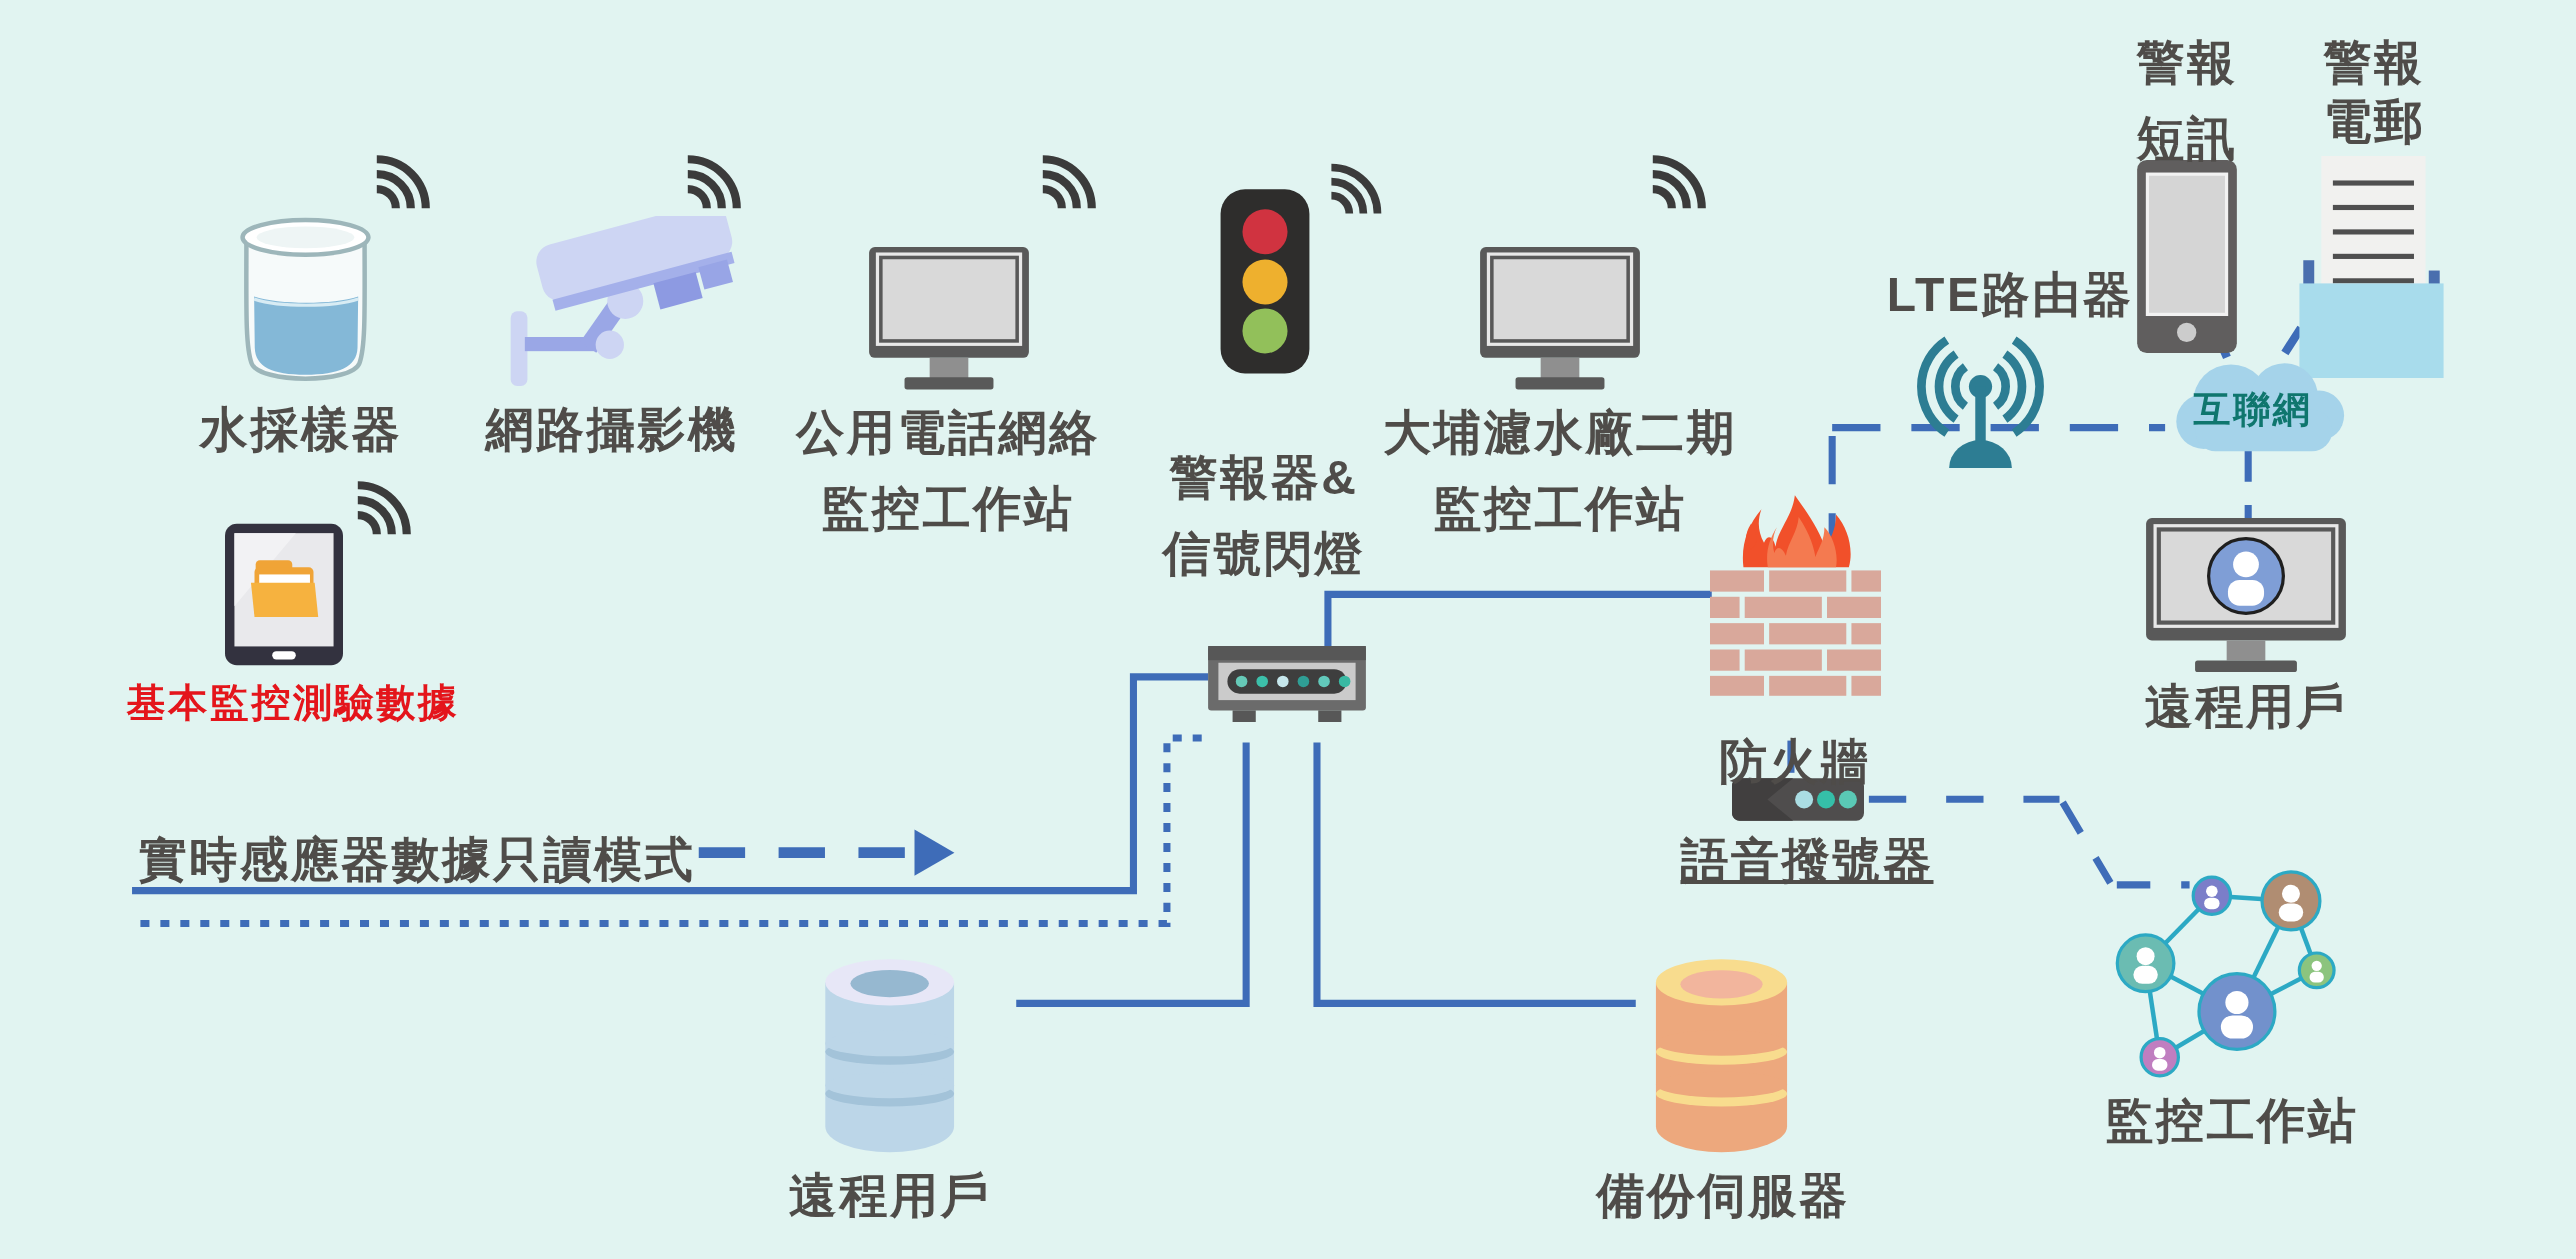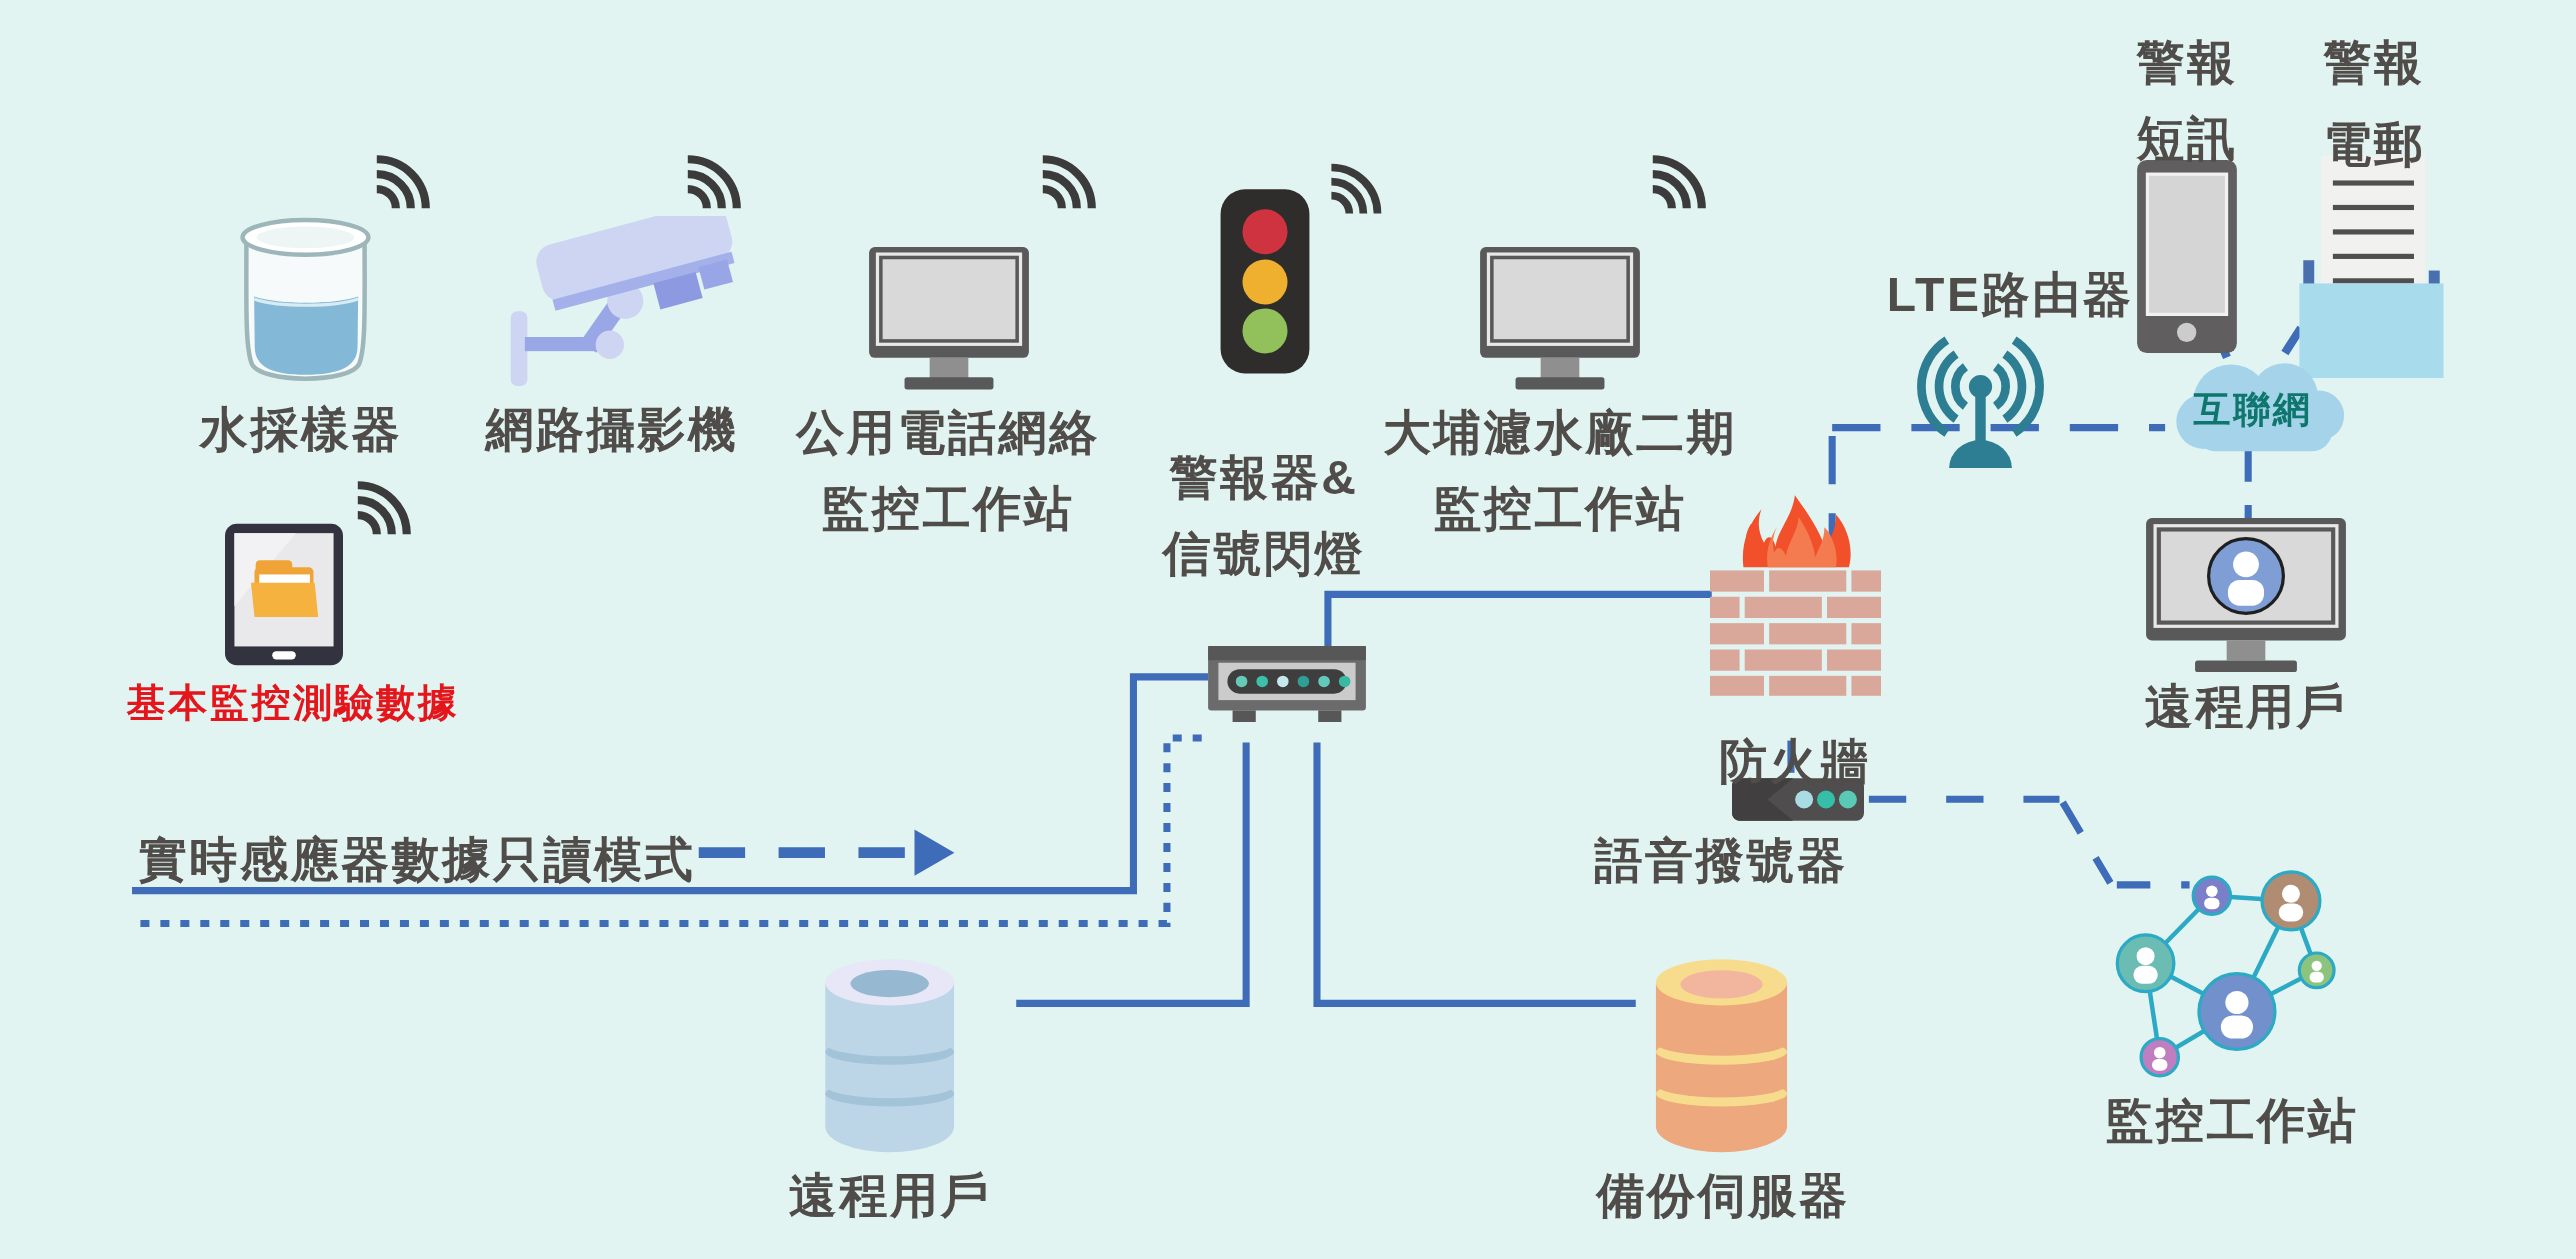--- a/index.html
+++ b/index.html
@@ -360,25 +360,25 @@
   <div class="lbl" style="left:948px;top:433px;">公用電話網絡</div>
   <div class="lbl" style="left:948px;top:509px;">監控工作站</div>
   <div class="lbl" style="left:1264px;top:478px;">警報器&amp;</div>
   <div class="lbl" style="left:1264px;top:554px;">信號閃燈</div>
   <div class="lbl" style="left:1560px;top:433px;">大埔濾水廠二期</div>
   <div class="lbl" style="left:1560px;top:509px;">監控工作站</div>
   <div class="lbl" style="left:1982px;top:295px;margin-left:28px;">LTE路由器</div>
   <div class="lbl" style="left:2187px;top:63px;">警報</div>
   <div class="lbl" style="left:2187px;top:139px;">短訊</div>
   <div class="lbl" style="left:2374px;top:63px;">警報</div>
-  <div class="lbl" style="left:2374px;top:145px;">電郵</div>
+  <div class="lbl" style="left:2374px;top:122px;">電郵</div>
   <div class="lbl white" style="left:2253px;top:410px;">互聯網</div>
   <div class="lbl" style="left:2246px;top:707px;">遠程用戶</div>
   <div class="lbl" style="left:1795px;top:714px;margin-top:48px;">防火牆</div>
-  <div class="lbl" style="left:1721px;top:861px;">語音撥號器</div>
+  <div class="lbl" style="left:1807px;top:861px;text-decoration:underline;">語音撥號器</div>
   <div class="lbl red" style="left:293px;top:703px;">基本監控測驗數據</div>
   <div class="lbl" style="left:417px;top:860px;">實時感應器數據只讀模式</div>
   <div class="lbl" style="left:890px;top:1196px;">遠程用戶</div>
   <div class="lbl" style="left:1723px;top:1196px;">備份伺服器</div>
   <div class="lbl" style="left:2232px;top:1121px;">監控工作站</div>
 
 </div>
 
 
 </body></html>

